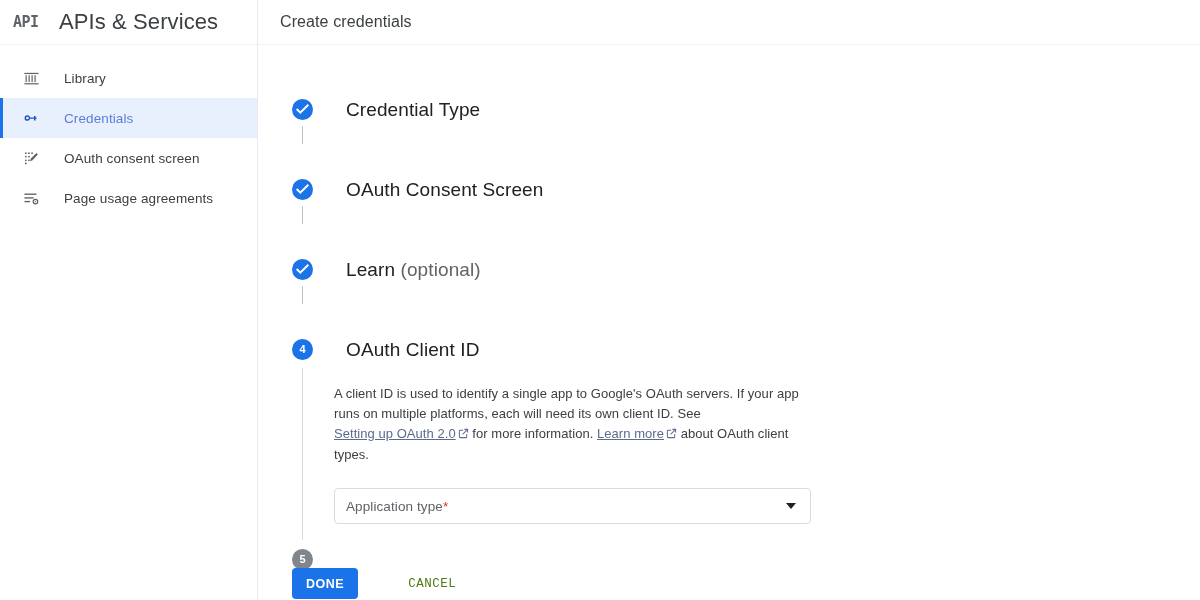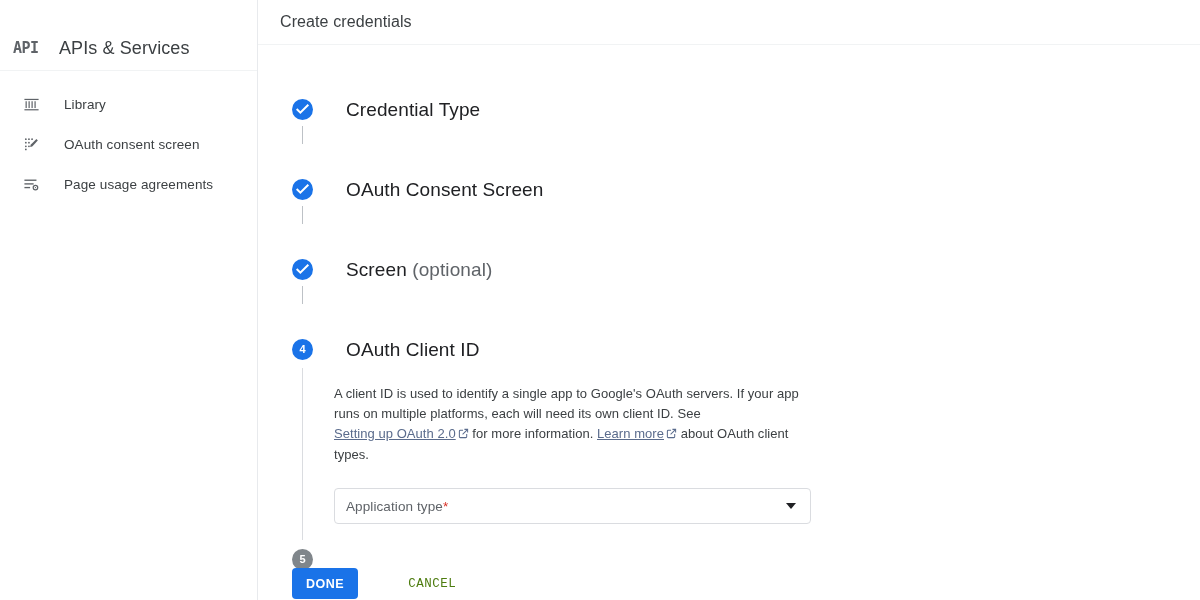--- a/index.html
+++ b/index.html
@@ -31,32 +31,31 @@
     box-sizing: border-box;
     position: relative;
   }
   .brand {
     height: 45px;
     display: flex;
     align-items: center;
     padding-left: 13px;
     box-sizing: border-box;
     border-bottom: 1px solid #f1f3f4;
-    margin-top: 26px;
   }
   .brand-logo {
     font-family: "DejaVu Sans Mono", monospace;
     font-size: 15px;
     font-weight: 700;
     letter-spacing: -0.5px;
     color: #5f6368;
     width: 38px;
   }
   .brand-title {
-    font-size: 18px;
+    font-size: 22px;
     color: #3c4043;
     margin-left: 8px;
     letter-spacing: 0.1px;
   }
 
   .nav {
     padding-top: 13px;
   }
   .nav-item {
     display: flex;
@@ -281,20 +280,28 @@
             <rect x="3.6" y="7.4" width="1.7" height="9.6"></rect>
             <rect x="7.8" y="7.4" width="1.7" height="9.6"></rect>
             <rect x="12" y="7.4" width="1.7" height="9.6"></rect>
             <rect x="16.2" y="7.4" width="1.7" height="9.6"></rect>
             <rect x="2" y="18.6" width="20" height="1.7"></rect>
           </svg>
         </span>
         <span class="nav-label">Library</span>
       </div>
 
+      <div class="nav-item active">
+        <span class="nav-icon">
+          <svg width="18" height="18" viewBox="0 0 24 24" fill="currentColor" aria-hidden="true">
+            <path d="M7.2 8.2a3.8 3.8 0 100 7.6 3.8 3.8 0 003.62-2.65H16v2.05h2.1v-2.05h1.3v-1.9h-1.3V9.25H16v1.95h-5.18A3.8 3.8 0 007.2 8.2zm0 2a1.8 1.8 0 110 3.6 1.8 1.8 0 010-3.6z"></path>
+          </svg>
+        </span>
+        <span class="nav-label">Credentials</span>
+      </div>
 
       <div class="nav-item">
         <span class="nav-icon">
           <svg width="17" height="17" viewBox="0 0 24 24" fill="currentColor" aria-hidden="true">
             <circle cx="4" cy="4.5" r="1.25"></circle>
               <circle cx="8.4" cy="4.5" r="1.25"></circle>
               <circle cx="12.8" cy="4.5" r="1.25"></circle>
             <circle cx="4" cy="9.5" r="1.25"></circle>
               <circle cx="8.4" cy="9.5" r="1.25"></circle>
             <circle cx="4" cy="14.5" r="1.25"></circle>
@@ -350,21 +357,21 @@
         <span class="connector-short" style="top:27px;height:18px;"></span>
       </div>
 
       <div class="step" style="height:68px;">
         <span class="badge done">
           <svg width="21" height="21" viewBox="0 0 24 24" aria-hidden="true">
             <path d="M9.55 17.2l-5-5 1.6-1.6 3.4 3.4 8.3-8.3 1.6 1.6z" fill="#ffffff"></path>
           </svg>
         </span>
         <h2 class="step-title">
-          <span>Screen</span>
+          <span>Learn</span>
           <span class="optional">(optional)</span>
         </h2>
         <span class="connector-short" style="top:27px;height:18px;"></span>
       </div>
 
       <div class="step" style="height:210px;">
         <span class="badge current">
           <span class="badge-num">4</span>
         </span>
         <h2 class="step-title"><span>OAuth Client ID</span></h2>

